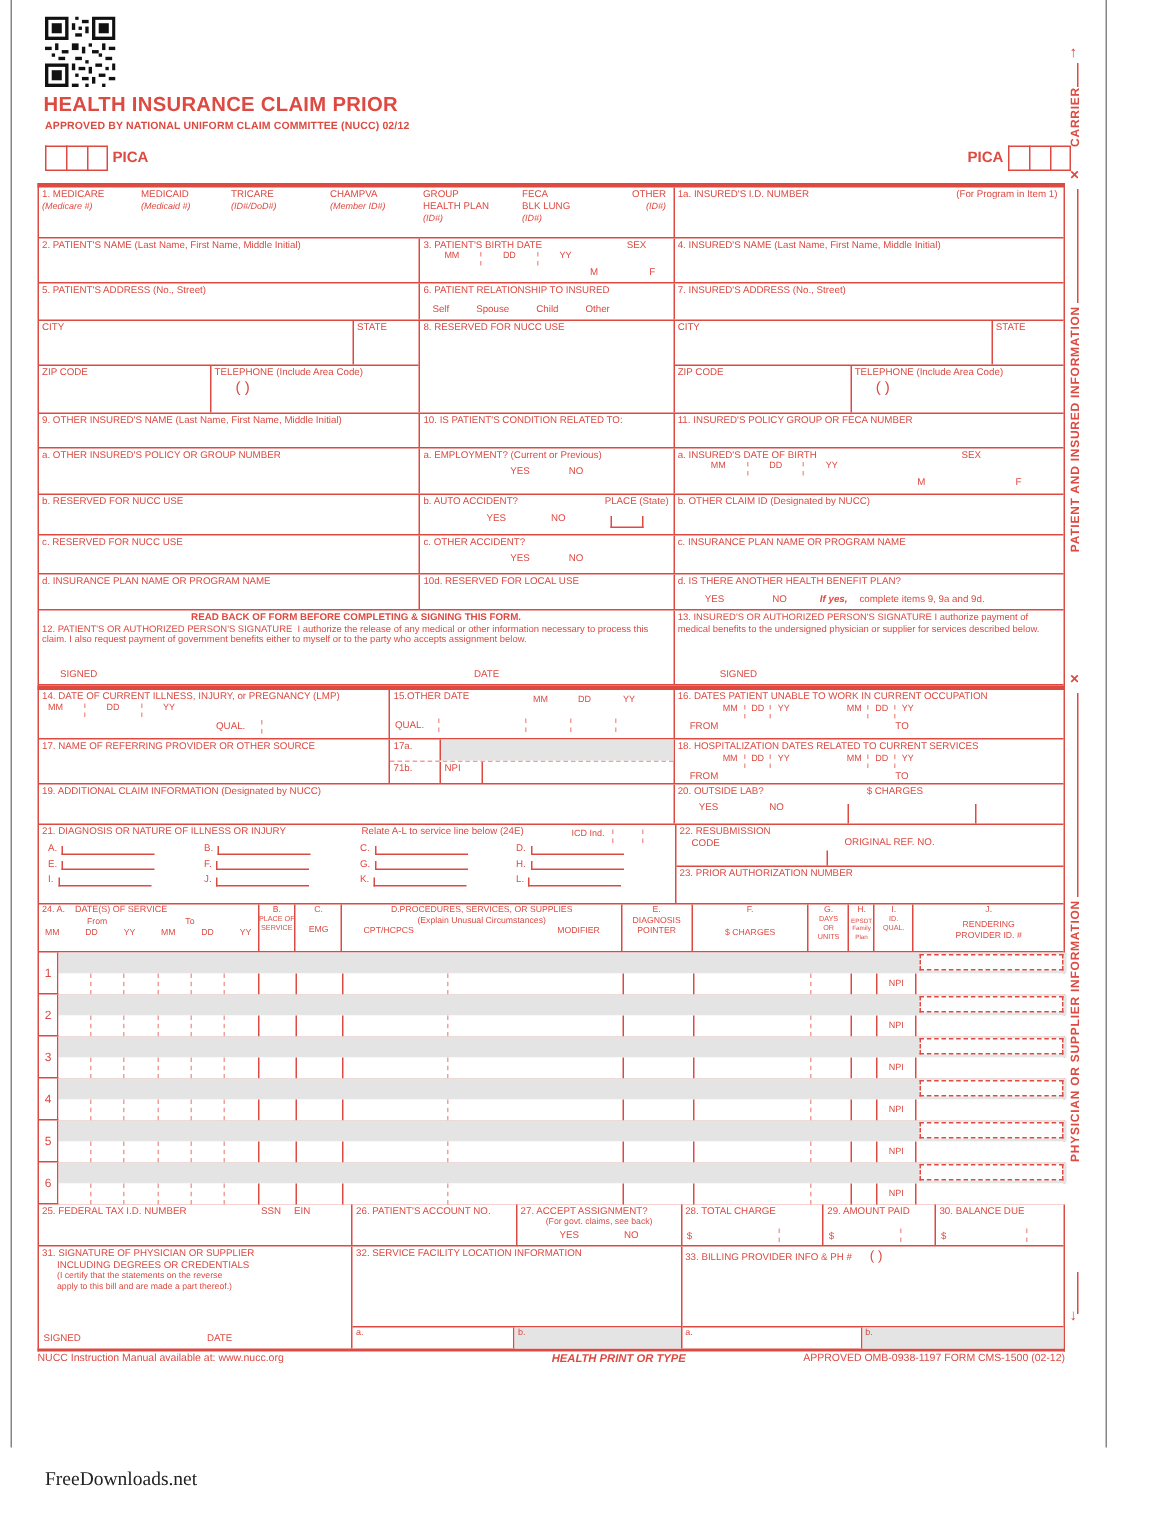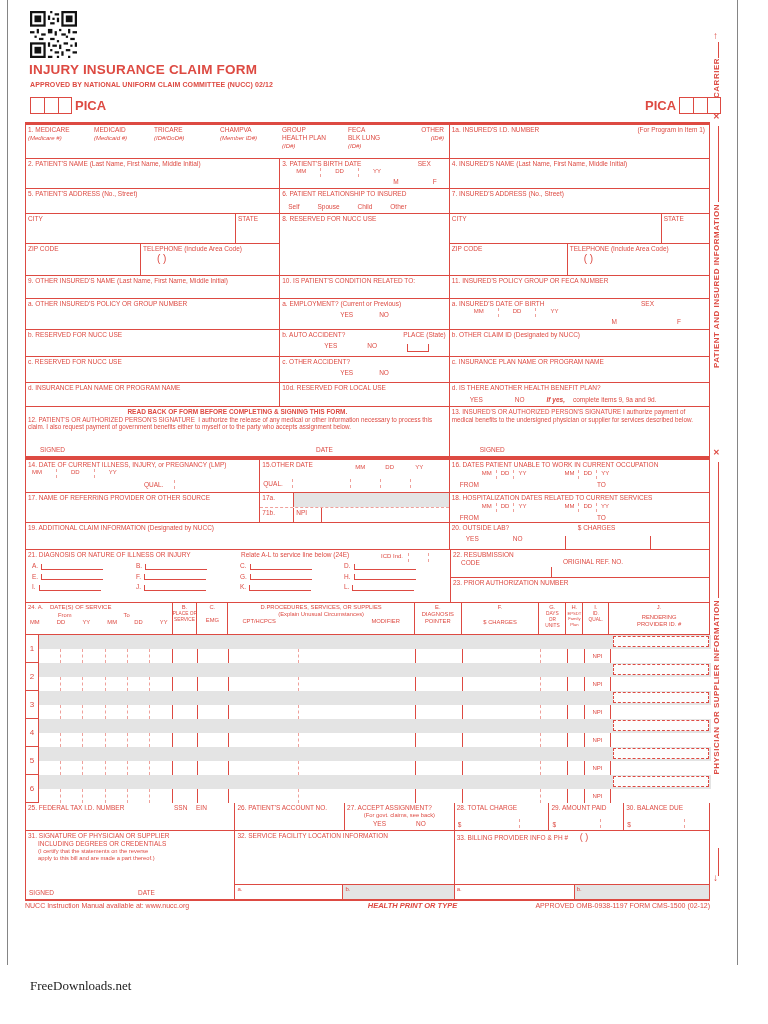--- a/index.html
+++ b/index.html
@@ -21,21 +21,21 @@
   
   .hdr{position:absolute;left:0;top:0;width:768px;height:122px;}
   .qr{position:absolute;left:30px;top:11px;width:47px;height:47px;}
   .title{position:absolute;left:29px;top:62px;font-size:13.5px;font-weight:bold;letter-spacing:.2px;}
   .subtitle{position:absolute;left:30px;top:81px;font-size:7px;font-weight:bold;letter-spacing:.1px;}
   .pica-row{position:absolute;top:96px;height:18px;display:flex;align-items:center;gap:3px;}
   .pica-l{left:30px;} .pica-r{left:645px;}
   .cbgrp{display:flex;}
   .cb{width:14px;height:17px;border:1px solid var(--red);background:#fff;border-right:none;}
   .cb:last-child{border-right:1px solid var(--red);}
-  .pica-lab{font-size:13px;font-weight:bold;}
+  .pica-lab{font-size:10px;font-weight:bold;}
 
   
   .rail{position:absolute;left:704px;top:0;width:34px;height:1000px;font-weight:bold;}
   .vtext{writing-mode:vertical-rl;transform:rotate(180deg);font-size:8px;letter-spacing:.5px;color:var(--red);white-space:nowrap;}
   .rail .item{position:absolute;left:8px;}
   .rail-line{position:absolute;left:14px;width:1px;background:var(--red);}
   .rail .glyph{position:absolute;left:9px;font-size:10px;color:var(--red);}
 
   
   .form{position:absolute;left:25px;top:122px;width:685px;border-left:1px solid var(--red);border-right:1px solid var(--red);background:#fff;}
@@ -132,21 +132,21 @@
       <rect x="9" y="17" width="1" height="1"></rect>
         <rect x="11" y="18" width="2" height="1"></rect>
         <rect x="14" y="18" width="1" height="2"></rect>
       <rect x="16" y="17" width="2" height="1"></rect>
         <rect x="19" y="18" width="2" height="1"></rect>
         <rect x="8" y="20" width="2" height="1"></rect>
       <rect x="12" y="20" width="1" height="1"></rect>
         <rect x="17" y="20" width="1" height="1"></rect>
     </g>
   </svg>
-  <div class="title">INJURY INSURANCE CLAIM FORM</div>
+  <div class="title">HEALTH INSURANCE CLAIM PRIOR</div>
   <div class="subtitle">APPROVED BY NATIONAL UNIFORM CLAIM COMMITTEE (NUCC) 02/12</div>
   <div class="pica-row pica-l">
     <span class="cbgrp">
       <span class="cb"></span>
       <span class="cb"></span>
       <span class="cb"></span>
     </span>
     <span class="pica-lab">PICA</span>
   </div>
   <div class="pica-row pica-r">

